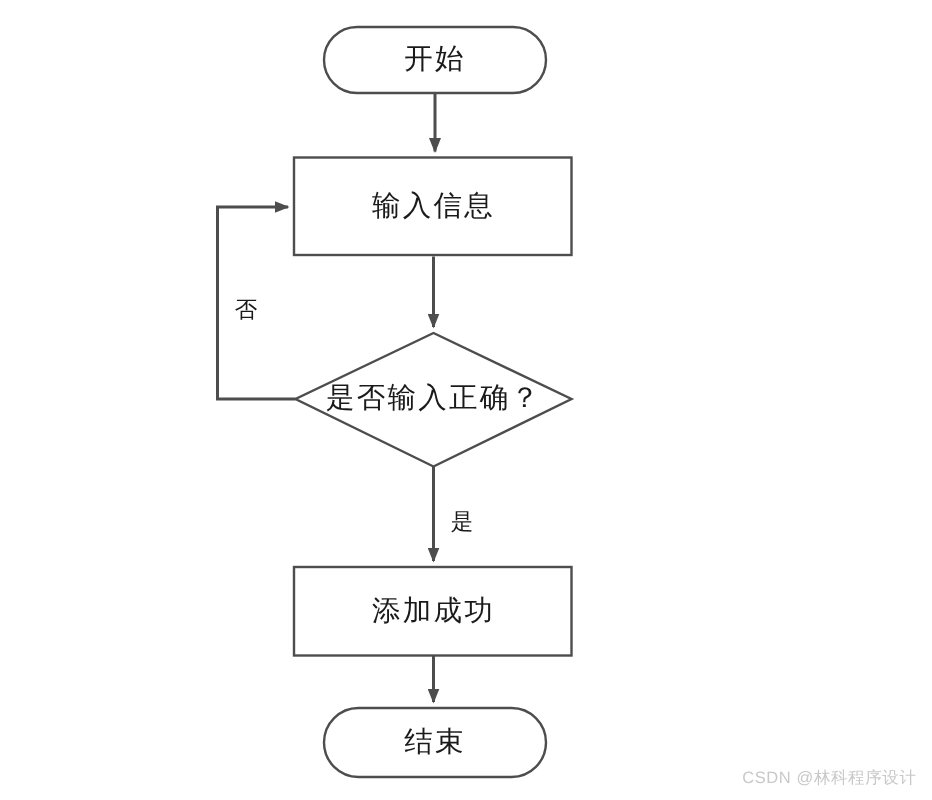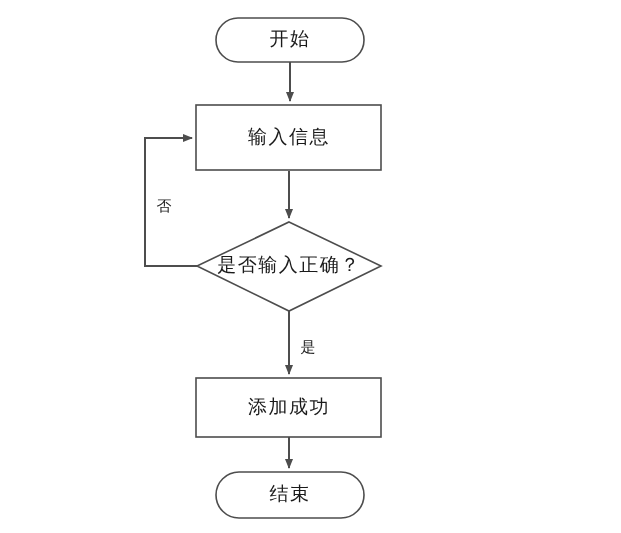--- a/index.html
+++ b/index.html
@@ -113,14 +113,15 @@
       <rect class="node-shape" x="196" y="378" width="185" height="59"></rect>
       <text class="node-label" x="289" y="409">添加成功</text>
     </g>
 
     <g>
       <rect class="node-shape" x="216" y="472" width="148" height="46" rx="23" ry="23"></rect>
       <text class="node-label" x="290" y="496">结束</text>
     </g>
   </svg>
 
+  <div class="watermark">CSDN @林科程序设计</div>
 
 </div>
 
 </body></html>

